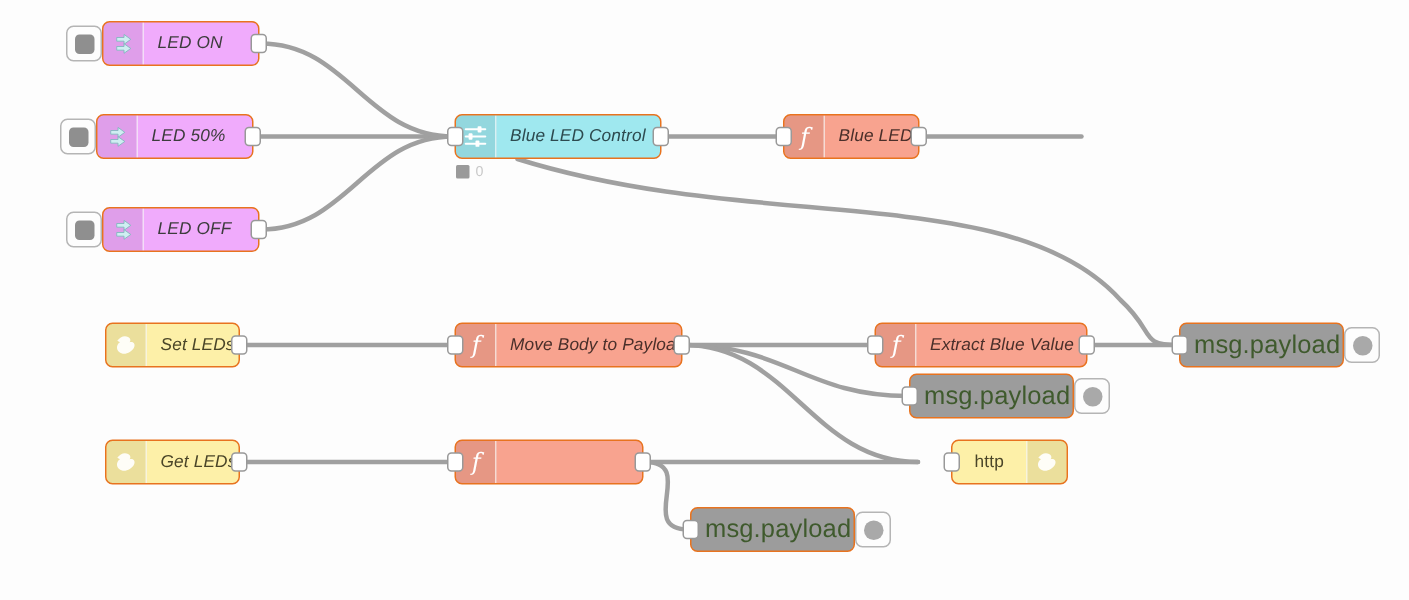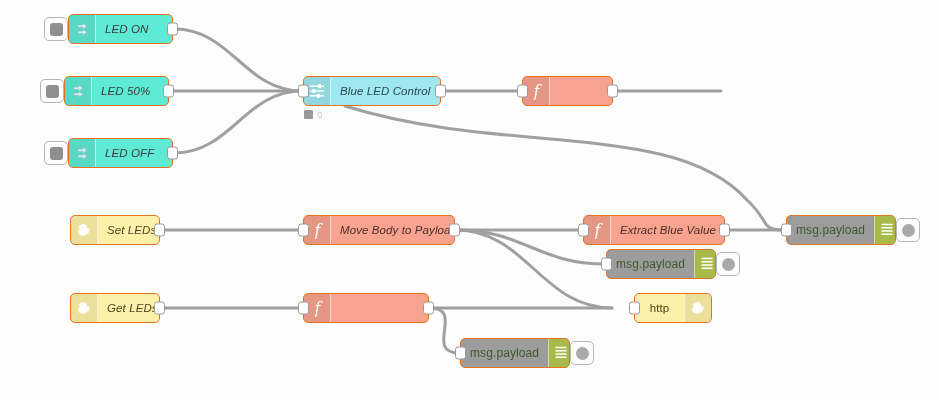--- a/index.html
+++ b/index.html
@@ -70,32 +70,32 @@
     border: 1px solid #999;
     border-radius: 3px;
     top: 50%;
     transform: translateY(-50%);
     z-index: 5;
   }
   .port.in  { left: -6px; }
   .port.out { right: -6px; }
 
   
-  .n-inject   { background: #5eead4; }
+  .n-inject   { background: #f0abfc; }
   .n-inject .label { color: #3c3c3c; }
   .n-ui       { background: #9fe8ef; }
   .n-ui .label{ color: #2d4a4f; }
   .n-func     { background: #f8a38f; }
   .n-func .label { color: #4a2f2a; }
   .n-rpi      { background: #ff9bdb; }
   .n-rpi .label { color: #4a2d40; }
   .n-http     { background: #fdf0a8; }
   .n-http .label { color: #4a4528; }
   .n-debug    { background: #9c9c9c; }
-  .n-debug .label { color: #3f5a2d; font-style: normal; font-size: 12px; }
+  .n-debug .label { color: #3f5a2d; font-style: normal; font-size: 17px; }
   .n-debug .dbg-strip {
     width: 24px; flex: 0 0 24px;
     align-self: stretch;
     background: #a8ba4a;
     display: flex; align-items: center; justify-content: center;
     border-left: 1px solid rgba(255,255,255,0.5);
   }
   .dbg-btn {
     position: absolute;
     right: -25px; top: 50%;
@@ -245,20 +245,21 @@
         <span class="txt-0">0</span>
       </div>
     </div>
     <div class="node n-func" style="left: 522px; top: 76px; width: 91px;">
       <div class="body">
         <div class="icon-box">
           <svg class="gl" width="15" height="18" viewBox="0 0 14 18">
     <text x="7" y="14.5" font-family="DejaVu Serif, serif" font-size="16" font-style="italic" fill="#ffffff" text-anchor="middle">f</text>
   </svg>
         </div>
+        <div class="label">Blue LED</div>
       </div>
       <div class="port in"></div>
       <div class="port out"></div>
     </div>
     <div class="node n-http" style="left: 70px; top: 215px; width: 90px;">
       <div class="body">
         <div class="icon-box">
           <svg class="gl" width="16" height="16" viewBox="0 0 16 16">
     <path d="M2.2 5.2 C4 2.4 7 1.4 9.4 2.6 C11 3.4 11.4 5 10.4 6.2
              C12.6 5.6 14.2 7 13.6 9 C13 11.2 10.4 13.4 7.6 13.8

